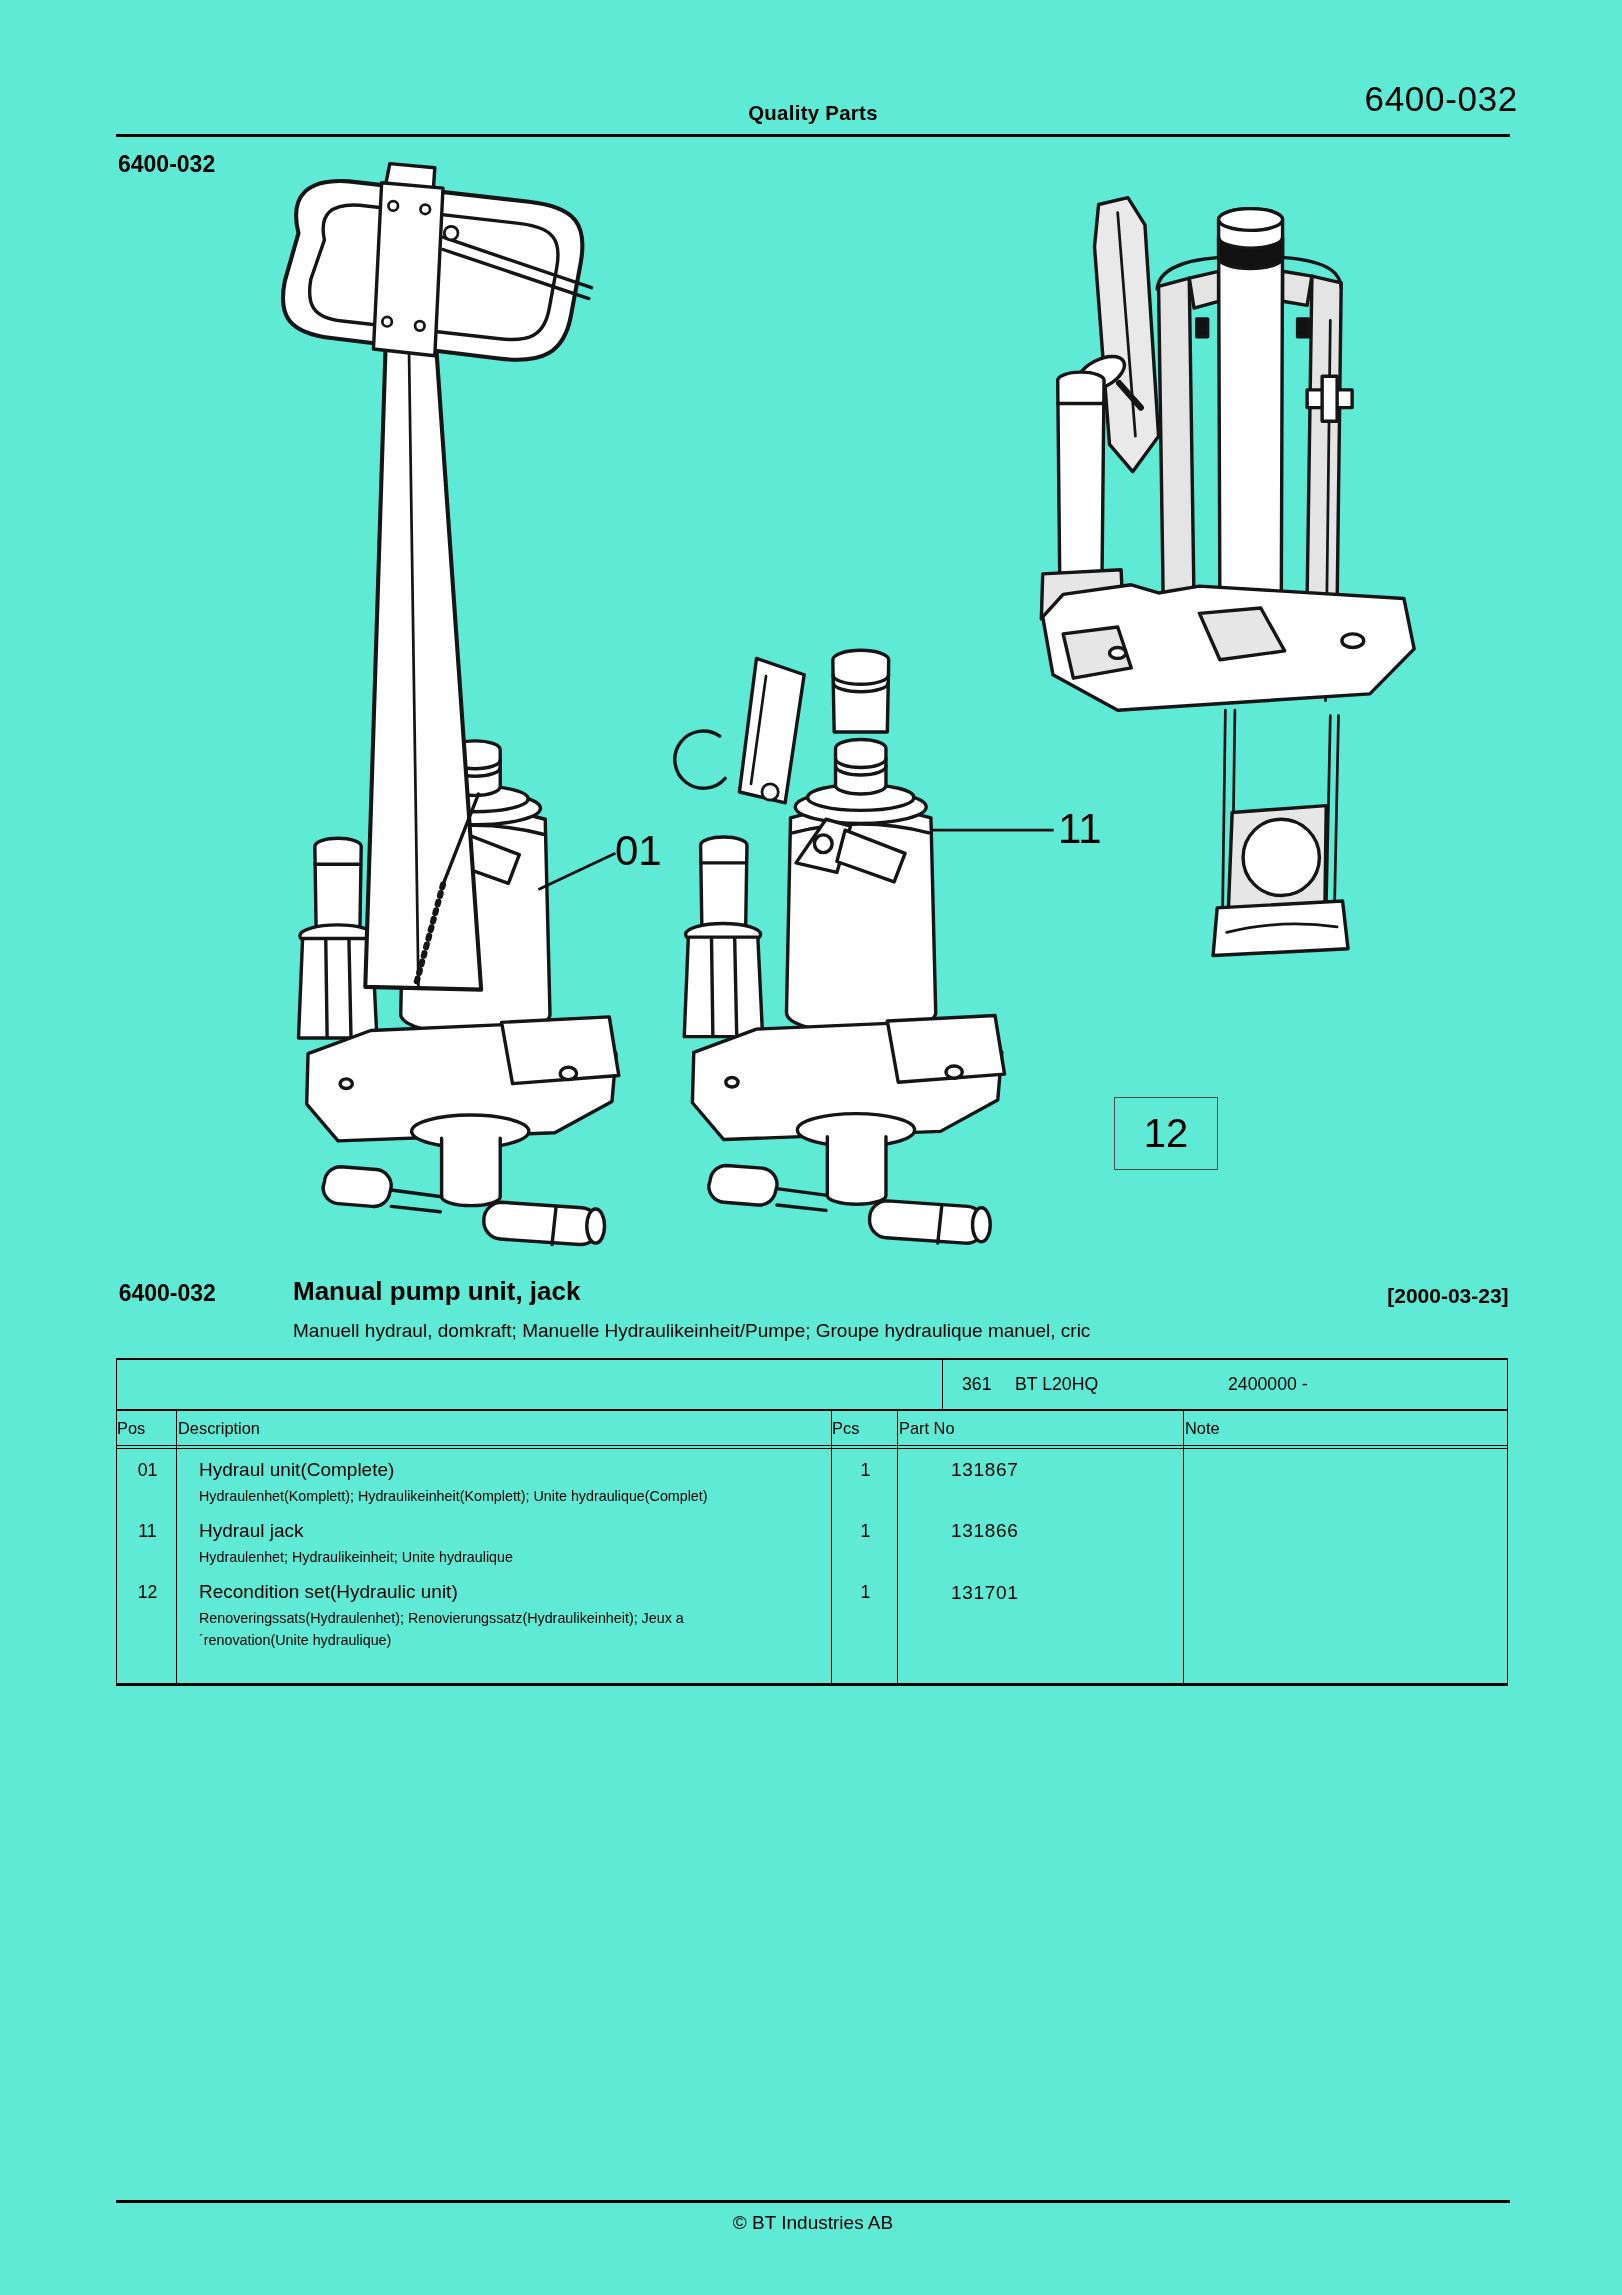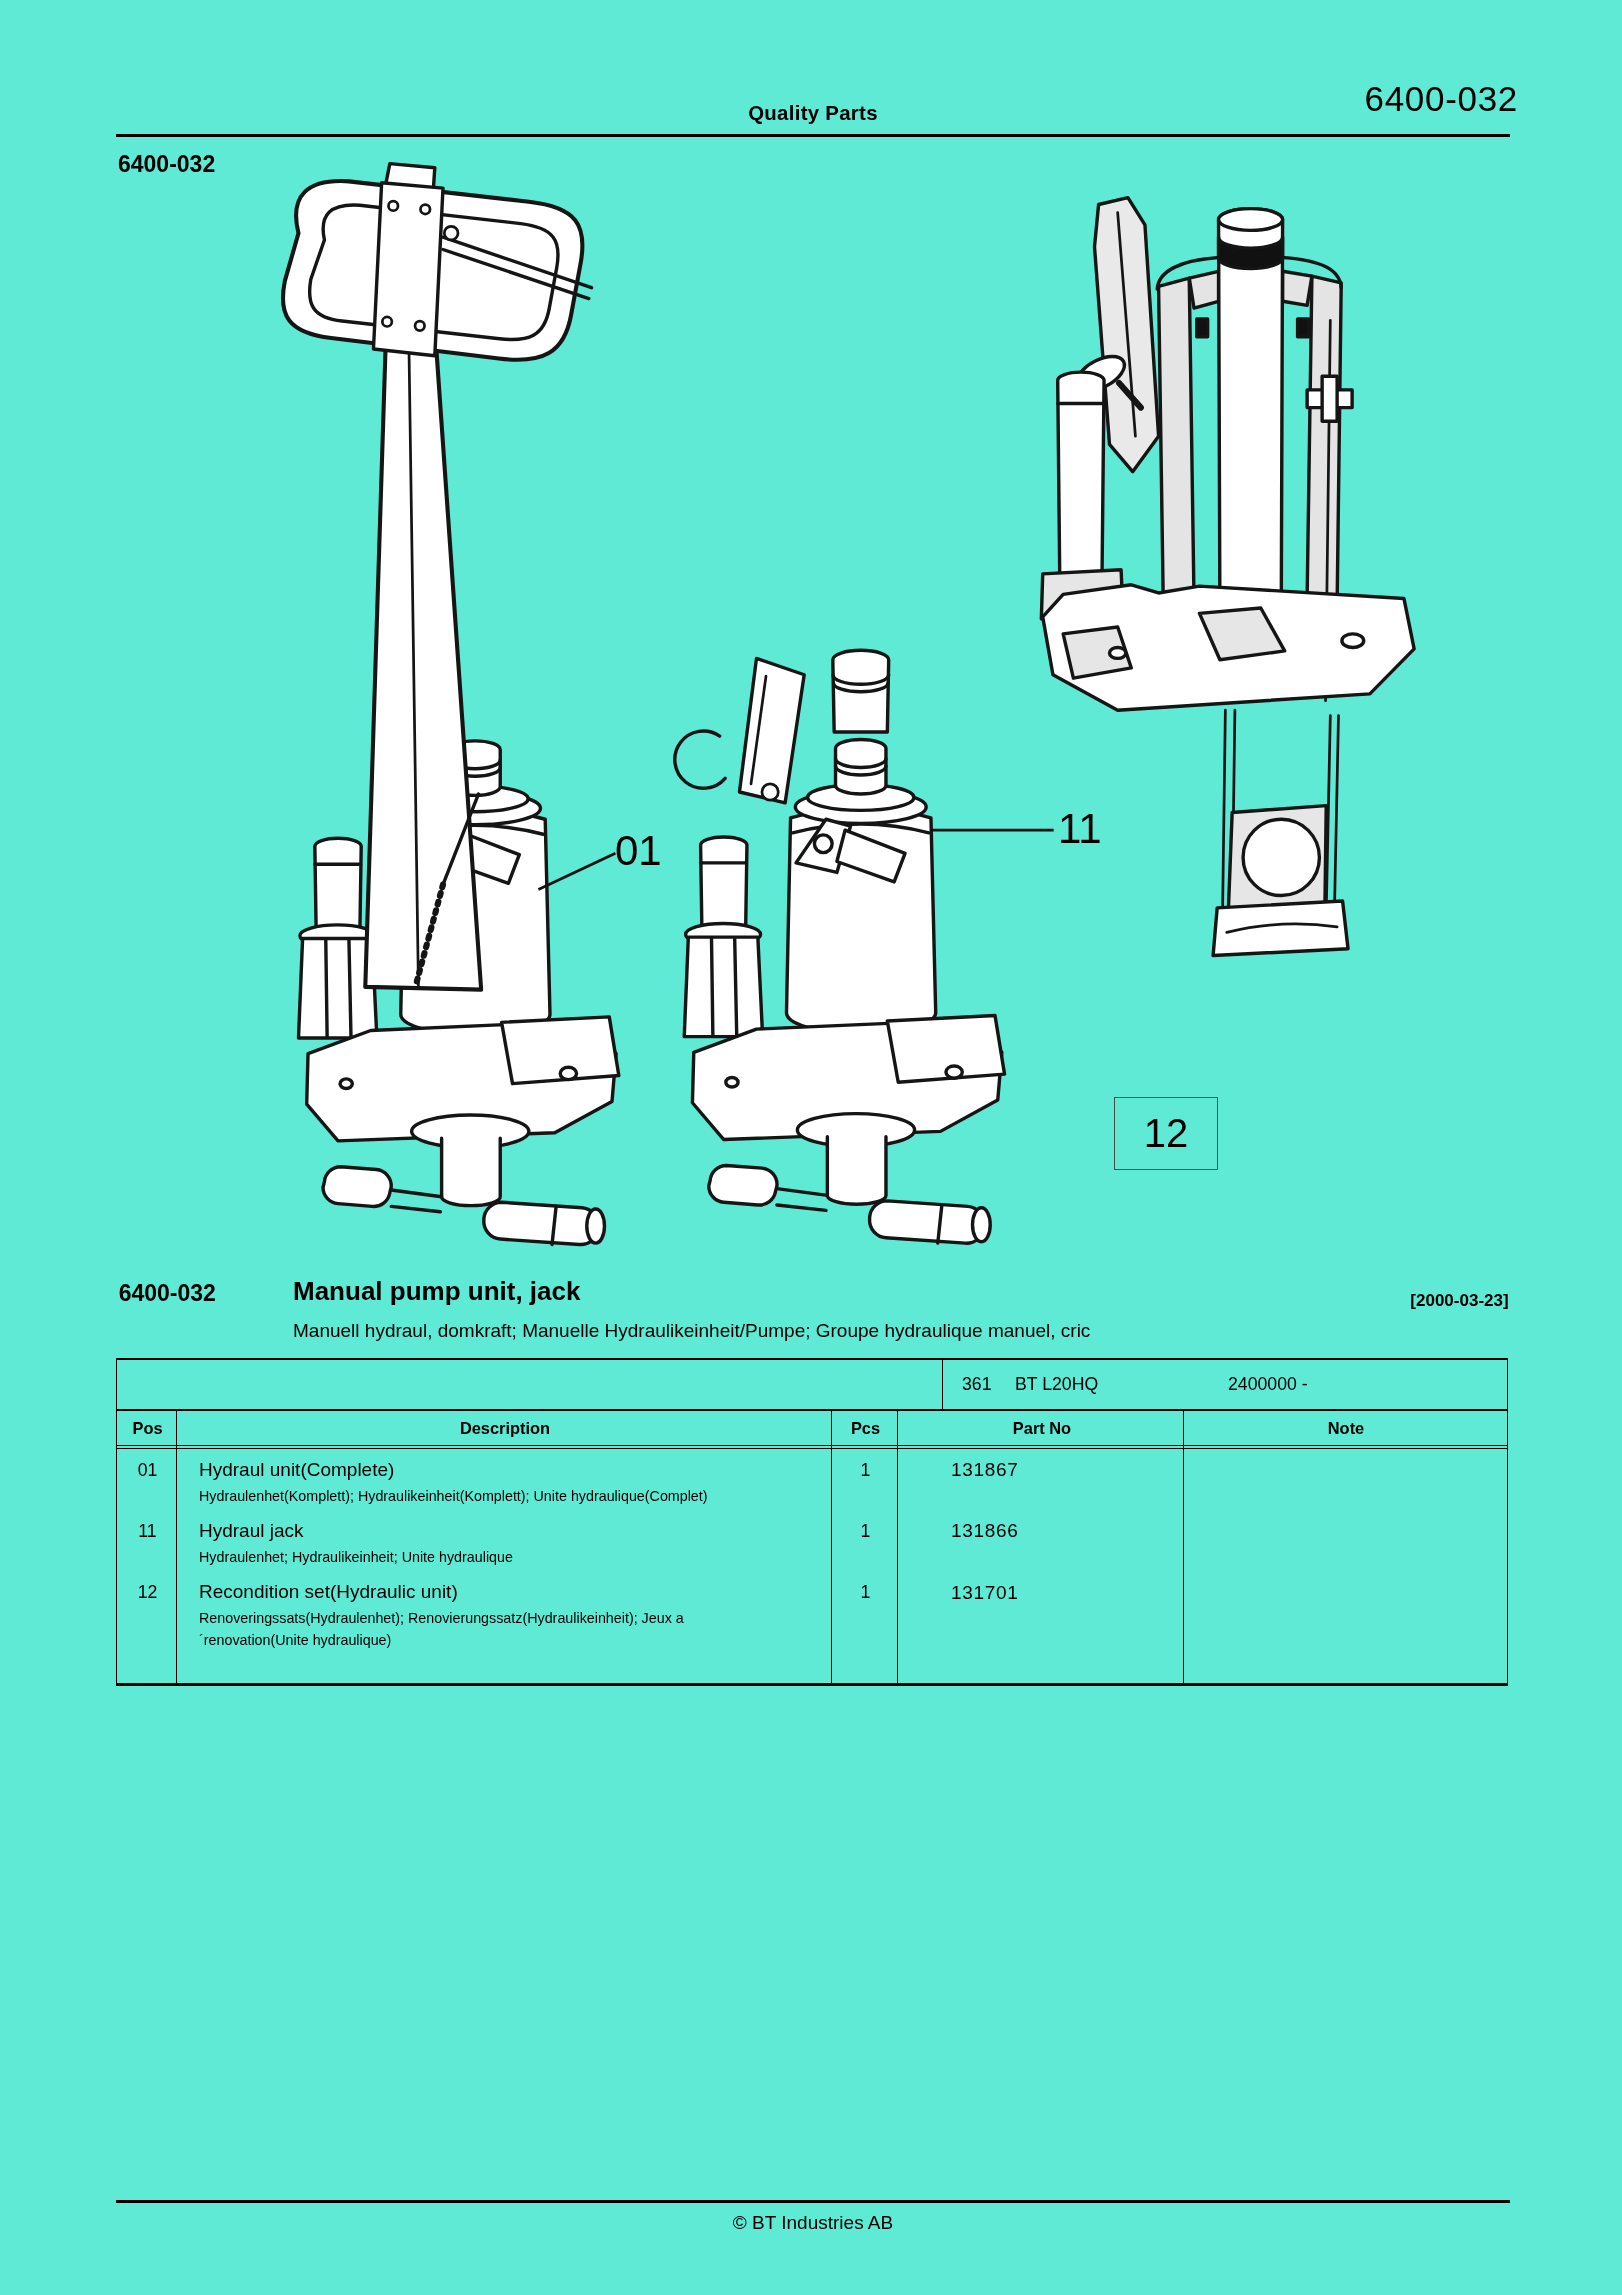--- a/index.html
+++ b/index.html
@@ -15,35 +15,35 @@
   .sec-code-heading{left:118px;top:151px;font-size:23px;font-weight:bold;}
   
   .fig-svg{left:0;top:0;width:1622px;height:1295px;}
   .callout{font-size:42px;font-weight:400;color:#000;line-height:1;}
   .callout-box{left:1114px;top:1097px;width:102px;height:71px;border:1.4px solid #4a4a4a;
     display:flex;align-items:center;justify-content:center;font-size:40px;}
   
   .title-row{left:116px;top:1276px;width:1394px;height:35px;}
   .title-code{position:absolute;left:2.7px;top:4.1px;font-size:23px;font-weight:bold;}
   .title-main{position:absolute;left:177px;top:0;font-size:26px;font-weight:bold;}
-  .title-date{position:absolute;right:1.4px;top:15px;font-size:17px;font-weight:bold;}
+  .title-date{position:absolute;right:1.4px;top:8px;font-size:21px;font-weight:bold;}
   .subtitle{left:293px;top:1320px;font-size:19px;}
   
   .ptable{left:116px;top:1358px;width:1390px;border:1.4px solid #000;border-top-width:2.7px;border-bottom-width:3.4px;}
   .t-variant{position:relative;height:49px;border-bottom:2.7px solid #000;font-size:17.7px;}
   .t-variant .vdiv{position:absolute;left:825px;top:0;bottom:0;width:1.4px;background:#000;}
   .t-ref{position:absolute;left:845px;top:13.6px;}
   .t-model{position:absolute;left:898px;top:13.6px;}
   .t-serial{position:absolute;left:1111px;top:13.6px;}
   .t-lower{position:relative;}
   .t-lower .cdiv{position:absolute;top:0;bottom:0;width:1.4px;background:#000;z-index:2;}
   .cdiv.c1{left:59px;} .cdiv.c2{left:714px;} .cdiv.c3{left:780px;} .cdiv.c4{left:1066px;}
   .t-head{display:grid;grid-template-columns:61px 654px 67px 286px auto;height:34px;
     border-bottom:4.8px double #000;font-size:16.4px;align-items:center;}
-  .t-head div{text-align:center;font-weight:bold;}
+  .t-head div{}
   .t-body{padding:9.5px 0 6.8px 0;min-height:218px;}
   .t-row{display:grid;grid-template-columns:61px 654px 67px 286px auto;align-items:start;margin-bottom:12.3px;}
   .c-pos{text-align:center;font-size:17.7px;padding-top:1.4px;}
   .c-desc{padding-left:21px;}
   .c-desc .main{font-size:19px;margin-bottom:5.5px;}
   .c-desc .alt{font-size:14.3px;line-height:1.5;max-width:515px;}
   .c-pcs{text-align:center;font-size:17.7px;padding-top:1.4px;}
   .c-part{padding-left:22px;font-size:19px;padding-top:0.7px;letter-spacing:0.7px;margin-left:30px;}
   .c-note{font-size:16.4px;}
   

